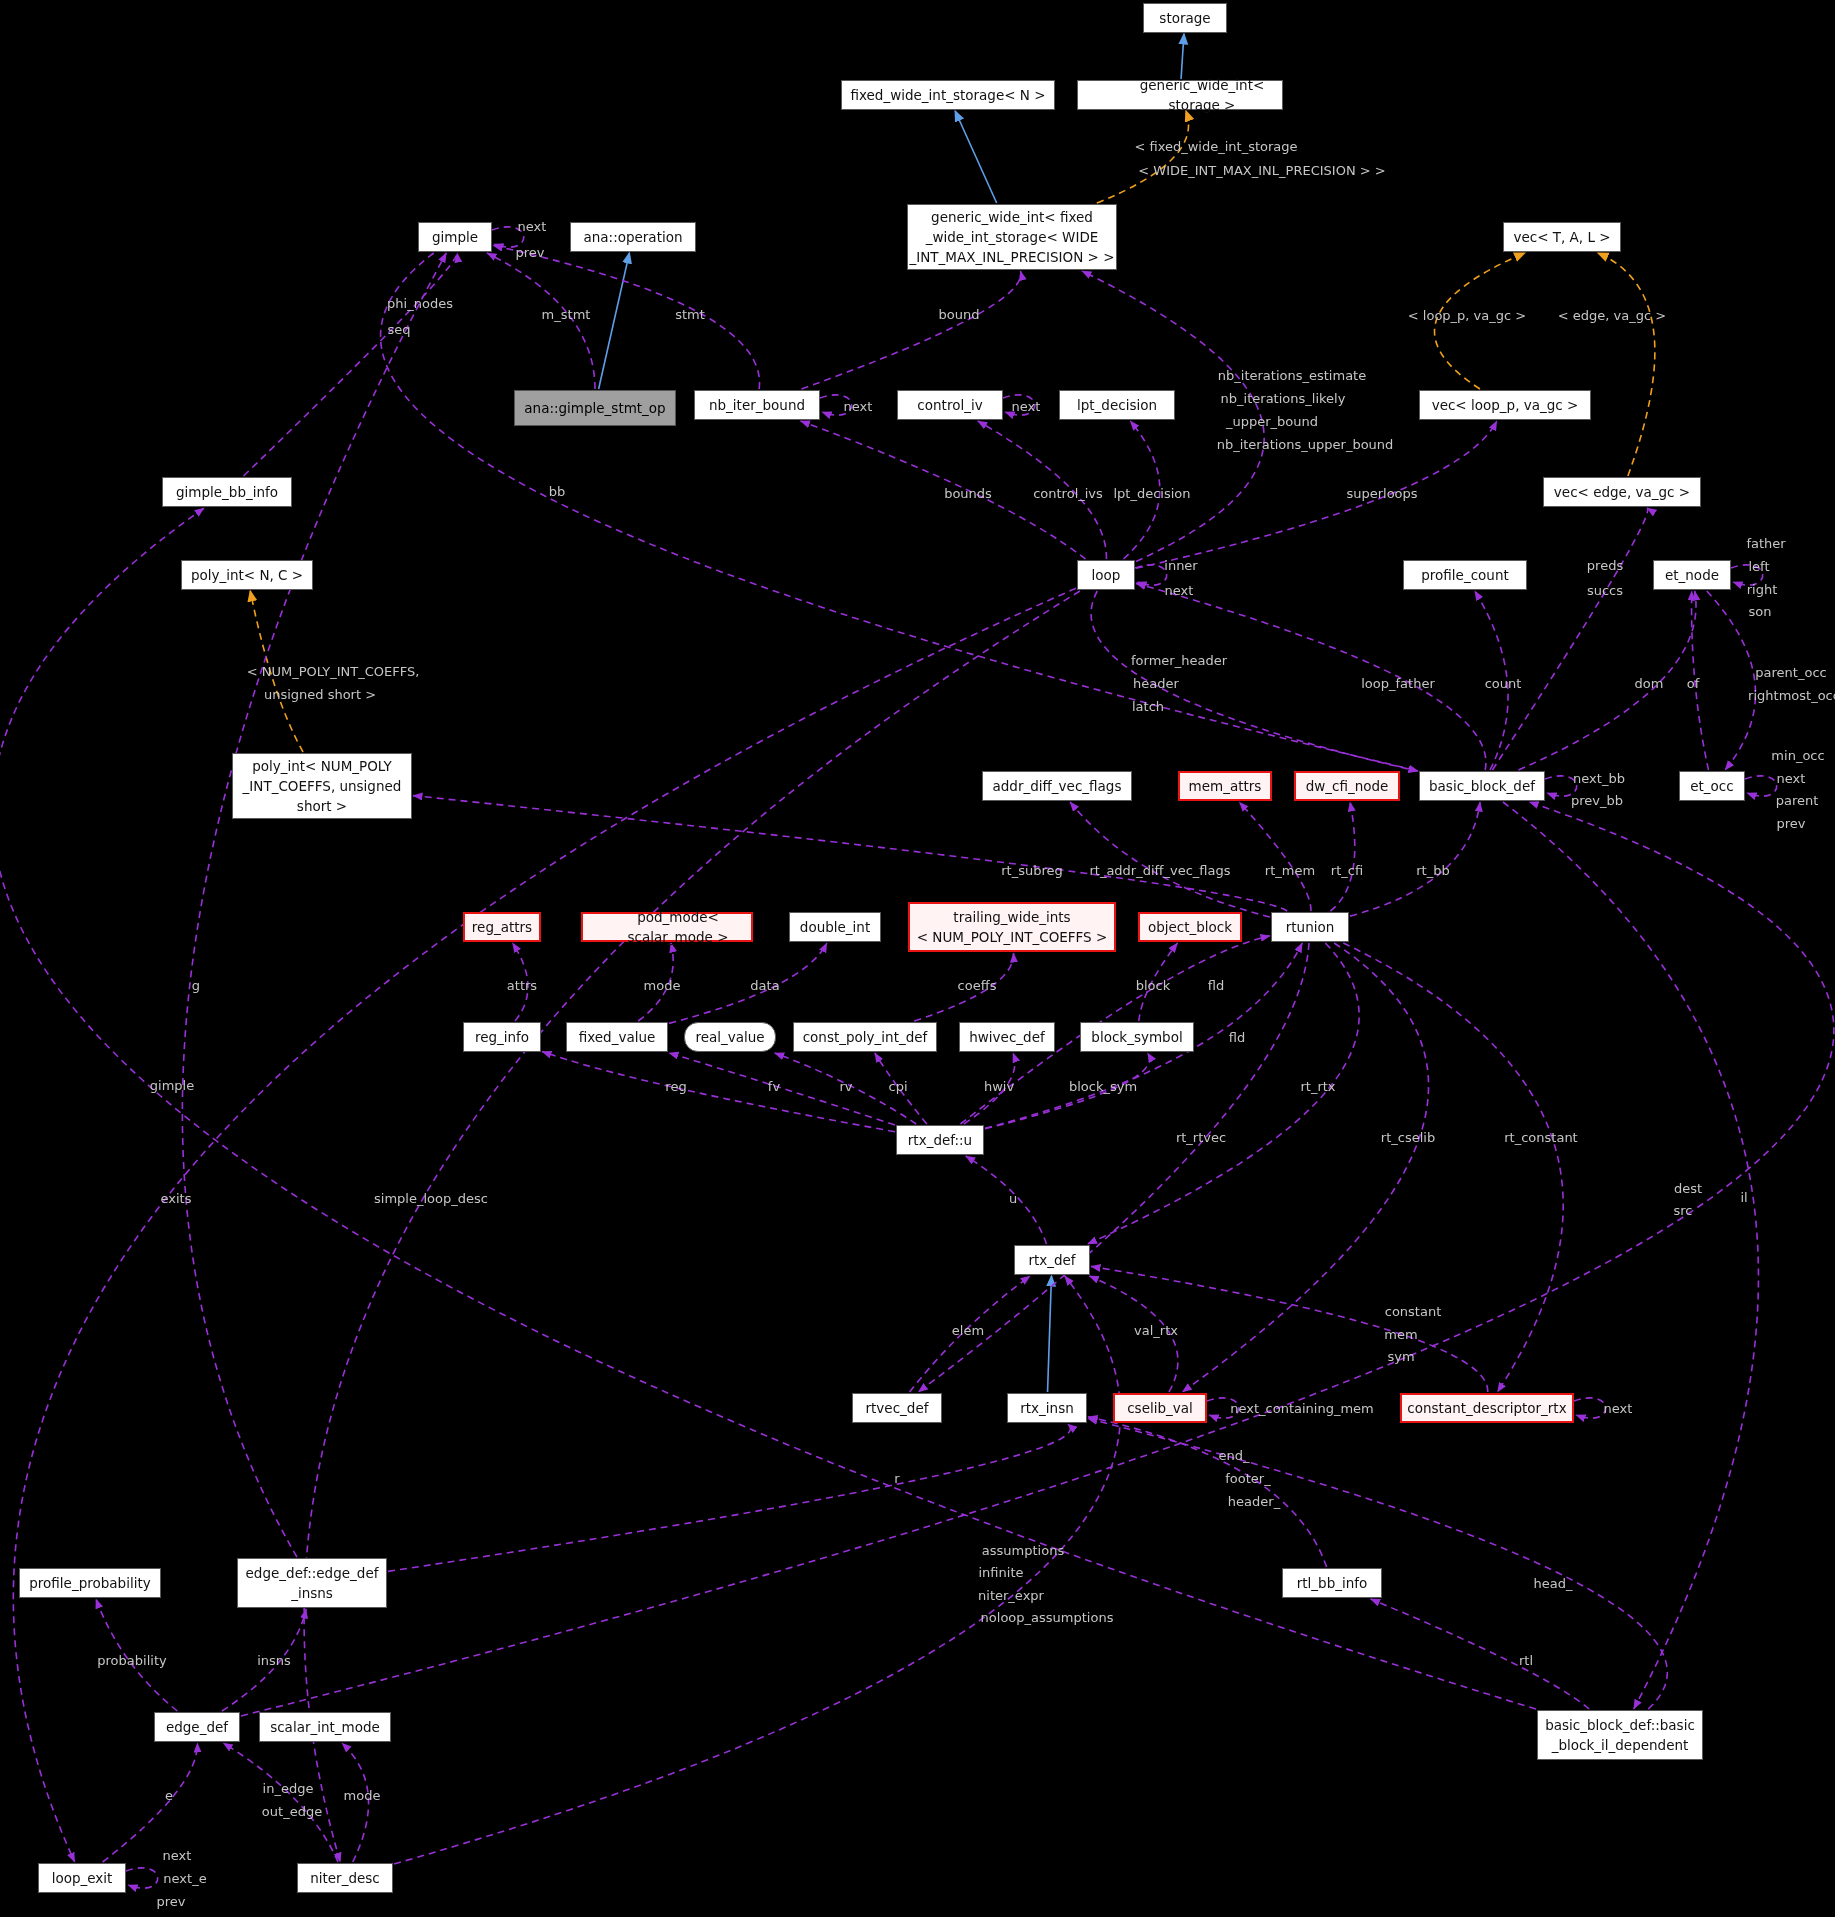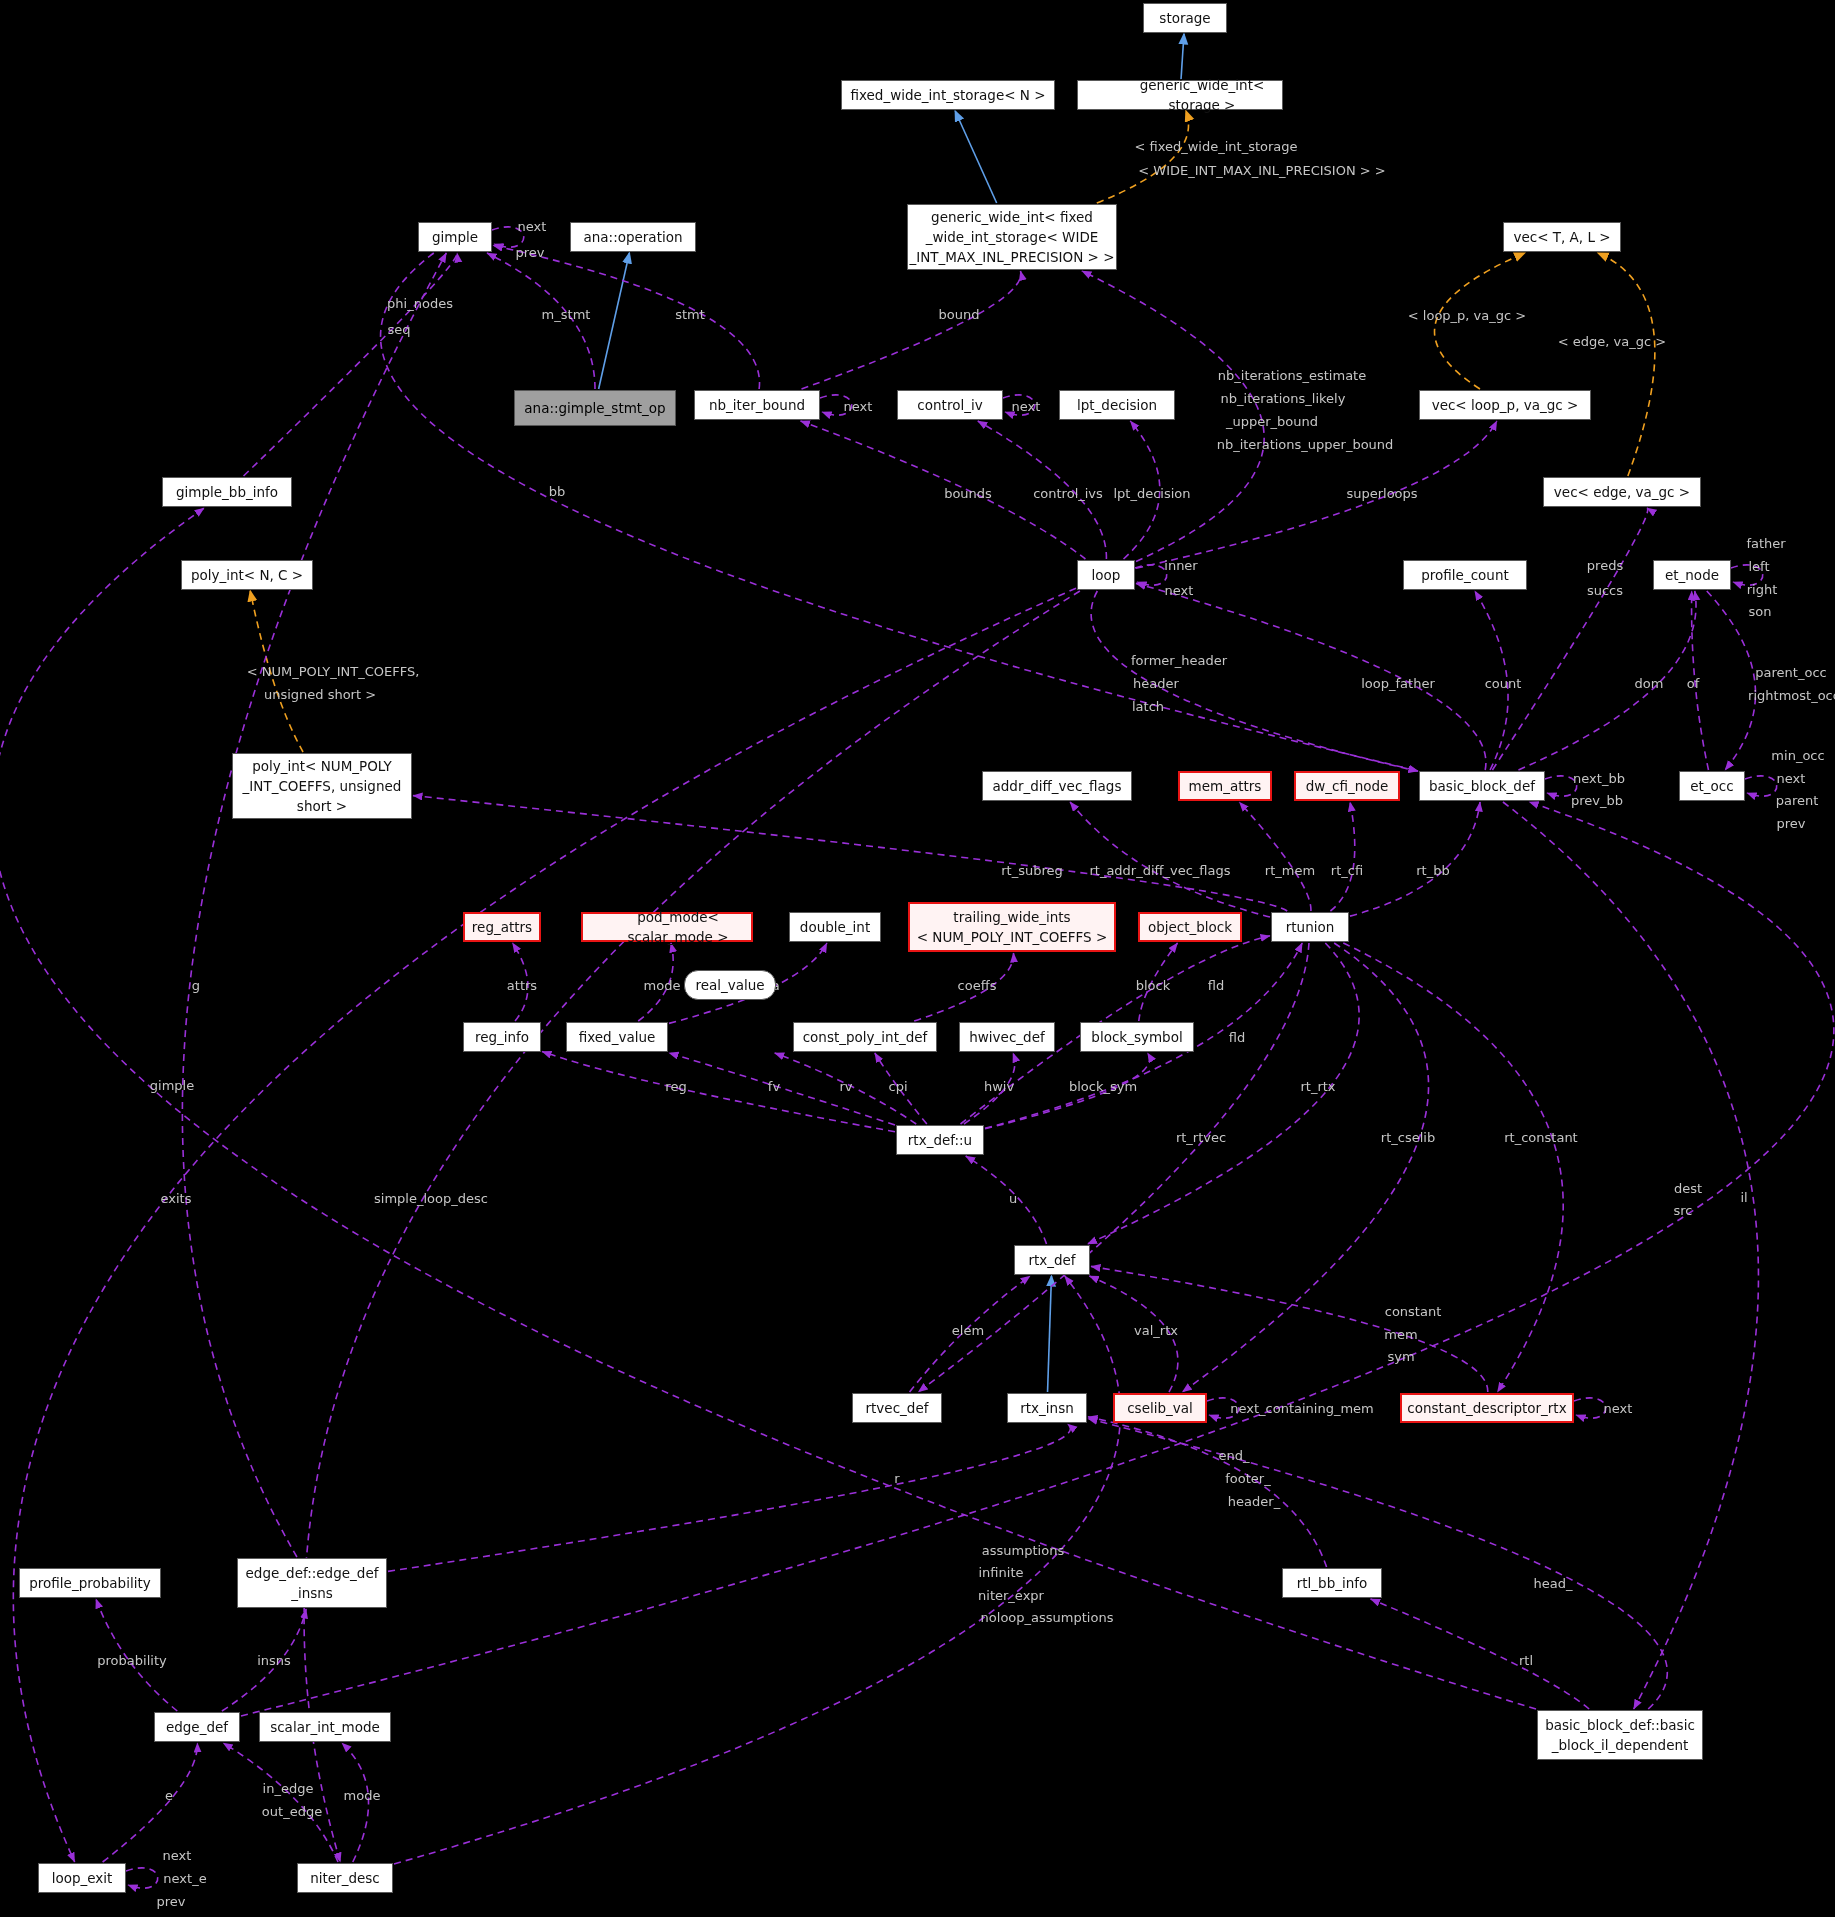--- a/index.html
+++ b/index.html
@@ -142,21 +142,21 @@
       <div class="node" style="left: 1679px; top: 771px; width: 66px; height: 30px;">et_occ</div>
       <div class="node red" style="left: 463px; top: 912px; width: 78px; height: 30px;">reg_attrs</div>
       <div class="node red" style="left: 581px; top: 912px; width: 172px; height: 30px; padding-left: 22px;">pod_mode&lt; scalar_mode &gt;</div>
       <div class="node" style="left: 789px; top: 912px; width: 92px; height: 30px;">double_int</div>
       <div class="node red" style="left: 908px; top: 902px; width: 208px; height: 50px;">trailing_wide_ints
 &lt; NUM_POLY_INT_COEFFS &gt;</div>
       <div class="node red" style="left: 1138px; top: 912px; width: 104px; height: 30px;">object_block</div>
       <div class="node" style="left: 1271px; top: 912px; width: 78px; height: 30px;">rtunion</div>
       <div class="node" style="left: 463px; top: 1022px; width: 78px; height: 30px;">reg_info</div>
       <div class="node" style="left: 566px; top: 1022px; width: 102px; height: 30px;">fixed_value</div>
-      <div class="node" style="left: 684px; top: 970px; width: 92px; height: 30px; border-radius: 14px;">real_value</div>
+      <div class="node" style="left: 684px; top: 1022px; width: 92px; height: 30px; border-radius: 14px;">real_value</div>
       <div class="node" style="left: 793px; top: 1022px; width: 144px; height: 30px;">const_poly_int_def</div>
       <div class="node" style="left: 959px; top: 1022px; width: 96px; height: 30px;">hwivec_def</div>
       <div class="node" style="left: 1080px; top: 1022px; width: 114px; height: 30px;">block_symbol</div>
       <div class="node" style="left: 896px; top: 1125px; width: 88px; height: 30px;">rtx_def::u</div>
       <div class="node" style="left: 1014px; top: 1245px; width: 76px; height: 30px;">rtx_def</div>
       <div class="node" style="left: 852px; top: 1393px; width: 90px; height: 30px;">rtvec_def</div>
       <div class="node" style="left: 1007px; top: 1393px; width: 80px; height: 30px;">rtx_insn</div>
       <div class="node red" style="left: 1113px; top: 1393px; width: 94px; height: 30px;">cselib_val</div>
       <div class="node red" style="left: 1400px; top: 1393px; width: 174px; height: 30px;">constant_descriptor_rtx</div>
       <div class="node" style="left: 19px; top: 1568px; width: 142px; height: 30px;">profile_probability</div>
@@ -167,21 +167,21 @@
       <div class="node" style="left: 259px; top: 1712px; width: 132px; height: 30px;">scalar_int_mode</div>
       <div class="node" style="left: 1537px; top: 1710px; width: 166px; height: 50px;">basic_block_def::basic
 _block_il_dependent</div>
       <div class="node" style="left: 38px; top: 1863px; width: 88px; height: 30px;">loop_exit</div>
       <div class="node" style="left: 297px; top: 1863px; width: 96px; height: 30px;">niter_desc</div>
     </div>
   <div id="labels">
       <div class="elabel" style="left: 1216px; top: 146px;">&lt; fixed_wide_int_storage</div>
       <div class="elabel" style="left: 1262px; top: 170px;">&lt; WIDE_INT_MAX_INL_PRECISION &gt; &gt;</div>
       <div class="elabel" style="left: 1467px; top: 315px;">&lt; loop_p, va_gc &gt;</div>
-      <div class="elabel" style="left: 1612px; top: 315px; margin-top: 26px;">&lt; edge, va_gc &gt;</div>
+      <div class="elabel" style="left: 1612px; top: 315px;">&lt; edge, va_gc &gt;</div>
       <div class="elabel" style="left: 333px; top: 671px;">&lt; NUM_POLY_INT_COEFFS,</div>
       <div class="elabel" style="left: 320px; top: 694px;">unsigned short &gt;</div>
       <div class="elabel" style="left: 532px; top: 226px;">next</div>
       <div class="elabel" style="left: 530px; top: 252px;">prev</div>
       <div class="elabel" style="left: 420px; top: 303px;">phi_nodes</div>
       <div class="elabel" style="left: 399px; top: 329px;">seq</div>
       <div class="elabel" style="left: 566px; top: 314px;">m_stmt</div>
       <div class="elabel" style="left: 690px; top: 314px;">stmt</div>
       <div class="elabel" style="left: 959px; top: 314px;">bound</div>
       <div class="elabel" style="left: 858px; top: 406px;">next</div>

